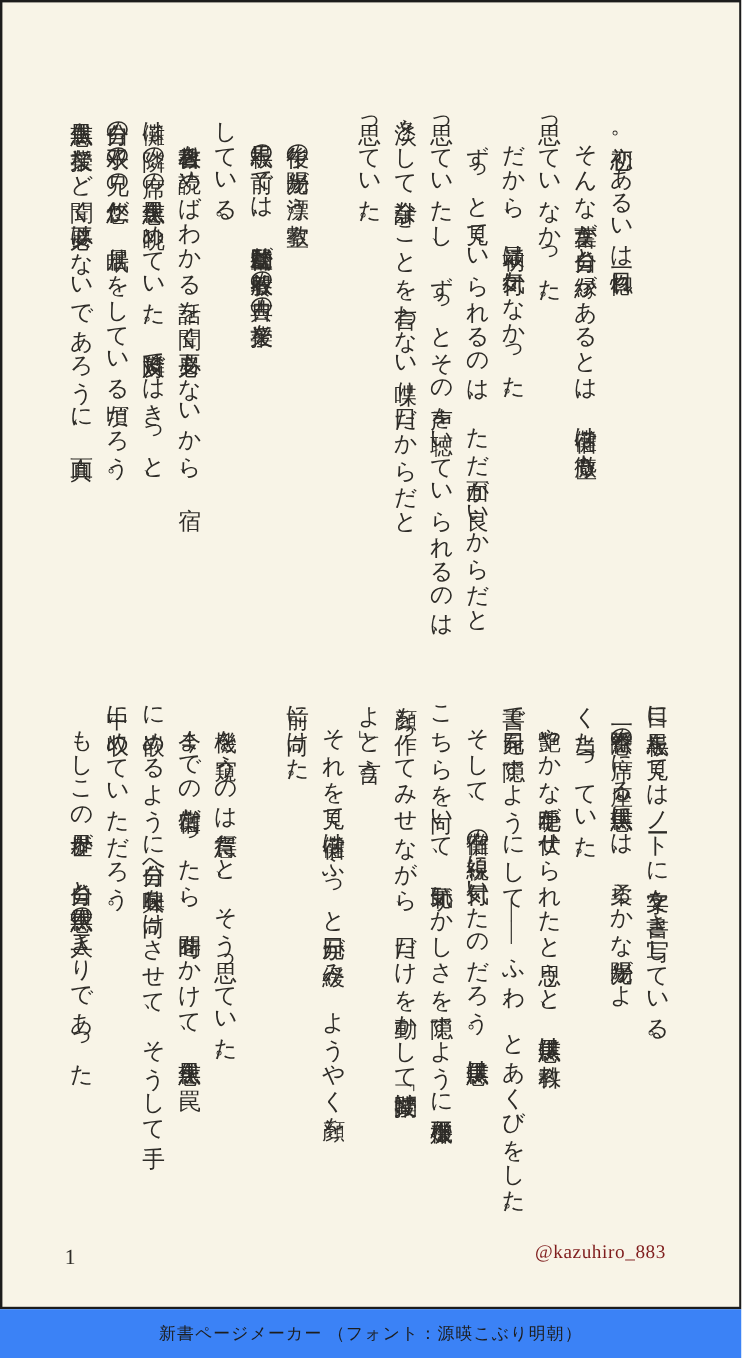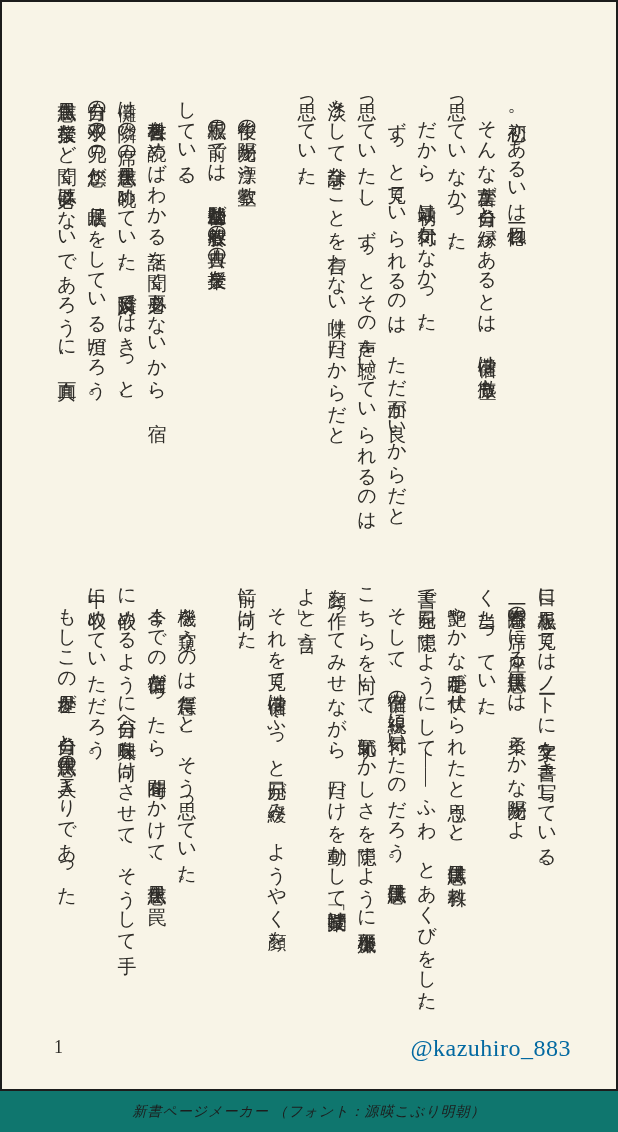--- a/index.html
+++ b/index.html
@@ -50,40 +50,39 @@
   }
   .page-num {
     position: absolute;
     left: 52px;
     top: 1035px;
     font-size: 18px;
     color: #2e2c28;
   }
   .handle {
     position: absolute;
-    right: 45px;
+    right: 61px;
     top: 1033px;
-    font-size: 24px;
-    color: #0369a1;
+    font-size: 16px;
+    color: #7f1d1d;
     letter-spacing: 0.5px;
   }
   .caption {
     position: absolute;
     left: 0;
     top: 1091px;
     width: 618px;
     height: 41px;
-    background: #0f766e;
+    background: #3b82f6;
     display: flex;
     align-items: center;
     justify-content: center;
     font-size: 14px;
     color: #1d1d1d;
     letter-spacing: 1px;
-    font-style: italic;
   }
 </style>
 </head>
 <body>
 
 <div class="stage">
 
   <div class="sheet">
 
     <div class="tblock block-top">

